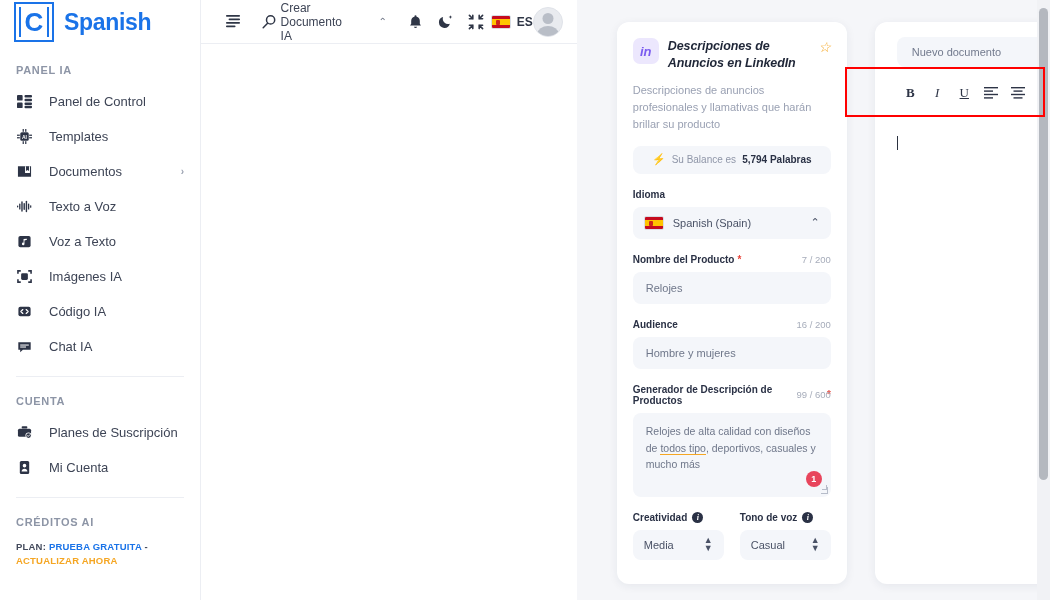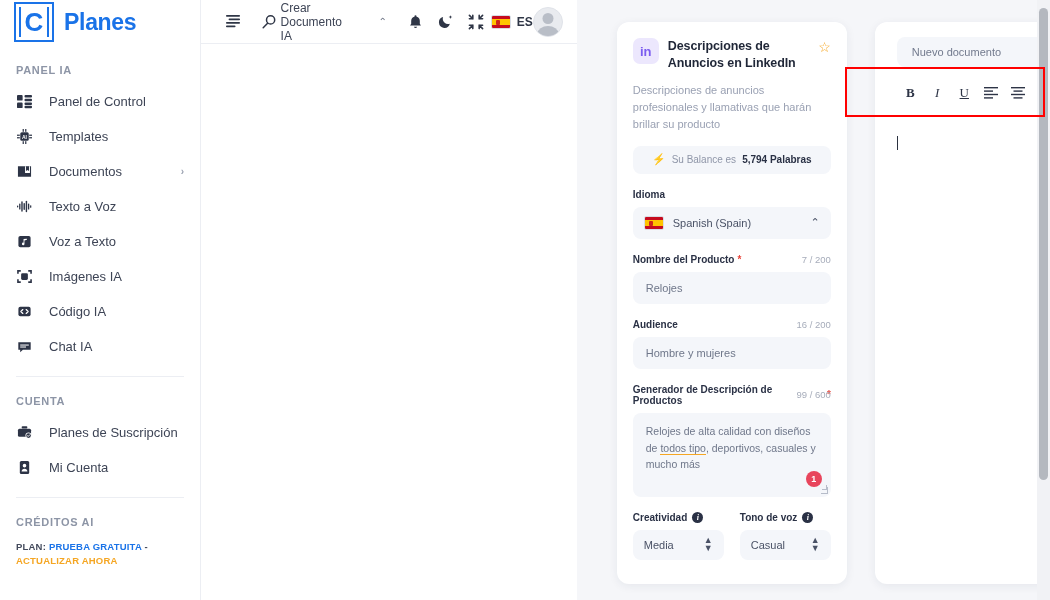--- a/index.html
+++ b/index.html
@@ -120,21 +120,21 @@
   .card {
     background: #fff; border-radius: 12px;
     box-shadow: 0 2px 10px rgba(35,45,70,.07);
   }
 
   
   .form-card {
     width: 230px; flex: 0 0 230px; padding: 16px 16px 0 16px;
     height: 562px; overflow: hidden;
   }
-  .form-head { display: flex; align-items: flex-start; gap: 9px; }
+  .form-head { display: flex; align-items: flex-start; gap: 9px; font-style: italic; }
   .li-badge {
     width: 26px; height: 26px; flex: 0 0 26px; border-radius: 7px;
     background: #ece7fd; color: #7b5cf0; font-size: 13px; font-weight: bold;
     display: flex; align-items: center; justify-content: center;
     font-family: "Liberation Sans", sans-serif;
   }
   .form-title {
     font-size: 12.5px; font-weight: bold; color: #1f2637; line-height: 1.35;
     flex: 1; letter-spacing: -0.1px;
   }
@@ -276,21 +276,21 @@
 </head>
 <body>
 
 <div class="app">
 
   <aside class="sidebar">
     <div class="brand">
       <div class="brand-mark">
         <span>C</span>
       </div>
-      <div class="brand-name">Planes</div>
+      <div class="brand-name">Spanish</div>
     </div>
 
     <div class="side-scroll">
 
       <div class="side-section-label">PANEL IA</div>
 
       <div class="nav-item">
         <span class="nav-ico">
           <svg width="15" height="15" viewBox="0 0 16 16" fill="#2d3446">
               <rect x="0" y="1" width="6" height="6" rx="1"></rect>

